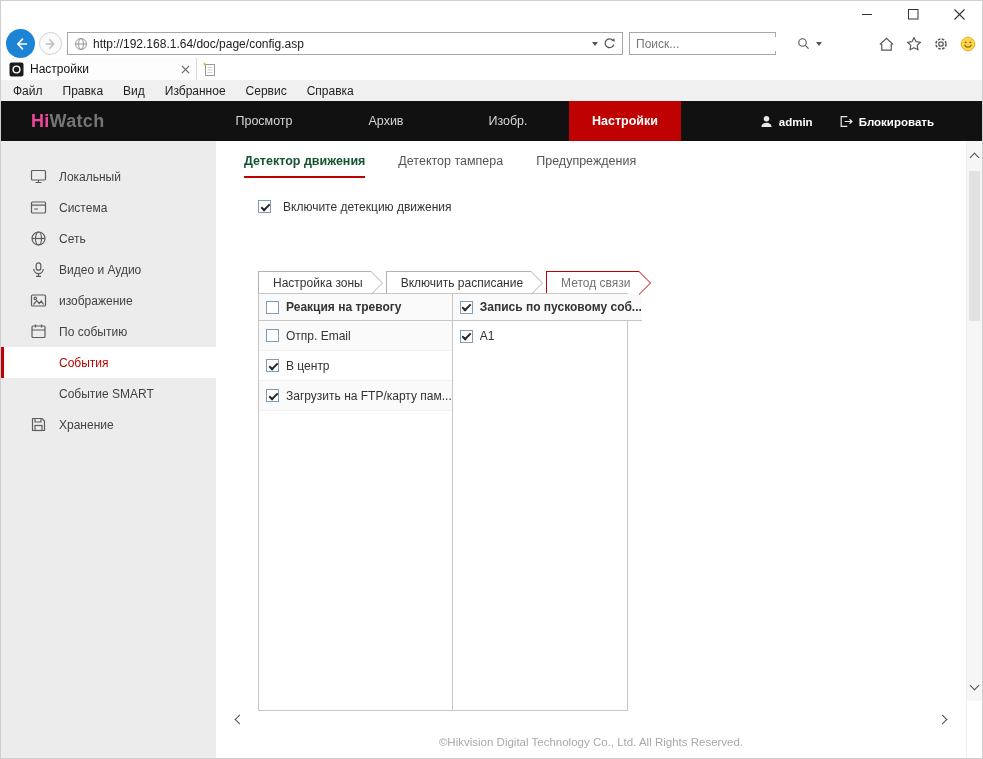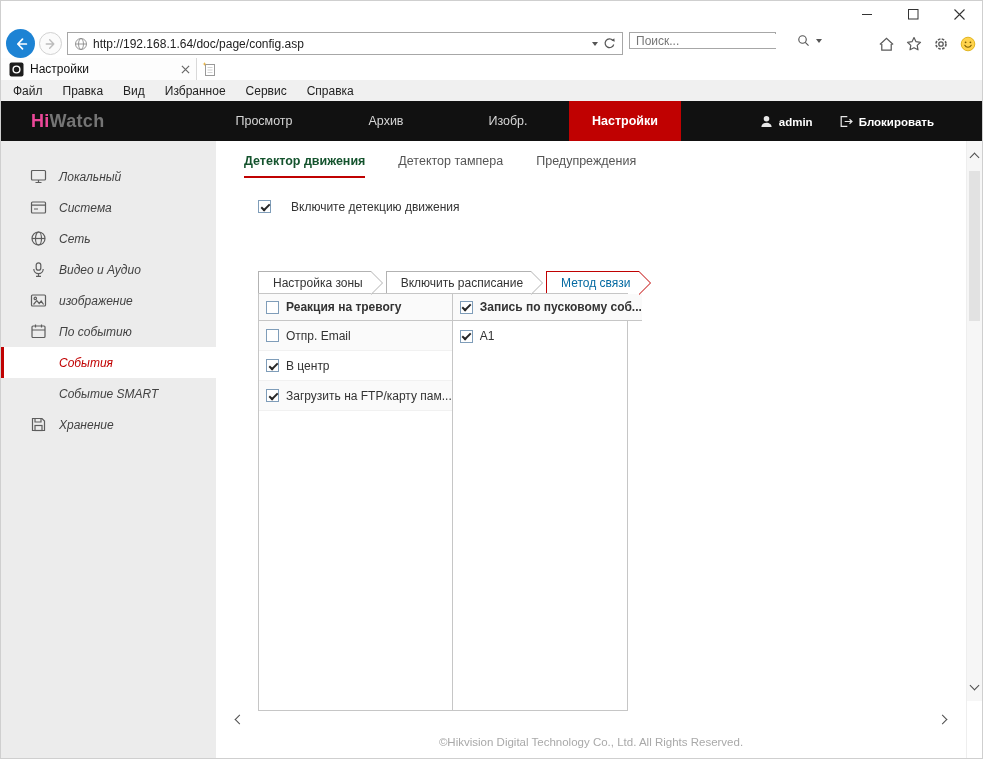--- a/index.html
+++ b/index.html
@@ -10,21 +10,21 @@
   
   .titlebar { height:28px; display:flex; justify-content:flex-end; background:#fff; }
   .winbtn { width:46px; height:28px; display:flex; align-items:center; justify-content:center; }
 
   
   .navbar { height:29px; position:relative; background:#fff; }
   .back-btn { position:absolute; left:5px; top:0; width:29px; height:29px; border-radius:50%; background:#1d83d4; display:flex; align-items:center; justify-content:center; }
   .fwd-btn { position:absolute; left:38px; top:3px; width:23px; height:23px; border-radius:50%; border:1px solid #d2d2d2; background:#fbfbfb; display:flex; align-items:center; justify-content:center; }
   .url-box { position:absolute; left:66px; top:3px; width:556px; height:23px; border:1px solid #a7a7a7; background:#fff; display:flex; align-items:center; padding:0 6px; gap:5px; }
   .url-box input { border:none; outline:none; flex:1; font-size:12px; color:#222; font-family:inherit; }
-  .search-box { position:absolute; left:628px; top:3px; width:147px; height:17px; border:1px solid #a7a7a7; background:#fff; display:flex; align-items:center; padding:0 6px; gap:6px;justify-content:space-between; }
+  .search-box { position:absolute; left:628px; top:3px; width:147px; height:23px; border:1px solid #a7a7a7; background:#fff; display:flex; align-items:center; padding:0 6px; gap:6px;justify-content:space-between; }
   .search-box input { border:none; outline:none; flex:1; font-size:12px; color:#444; font-family:inherit; }
   .search-box input::placeholder { color:#777; }
   .nav-icons { position:absolute; right:6px; top:0; height:29px; display:flex; align-items:center; gap:11px; }
   .caret { width:0; height:0; border-left:3.5px solid transparent; border-right:3.5px solid transparent; border-top:4px solid #555; }
 
   
   .tabbar { height:22px; background:#fff; display:flex; align-items:stretch; }
   .btab { width:196px; display:flex; align-items:center; gap:6px; padding:0 6px 0 8px; border-right:1px solid #d9d9d9; background:#fdfdfd; }
   .btab-title { flex:1; font-size:12px; color:#111; }
   .newtab { display:flex; align-items:center; margin-left:4px; }
@@ -38,43 +38,43 @@
   .logo .hi { color:#ec4899; } .logo .watch { color:#757575;text-align:center; }
   .hnav { position:absolute; left:202px; top:0; display:flex; height:40px; }
   .hnav-item { width:122px; text-align:center; line-height:40px; color:#d6d6d6; font-size:12.5px; }
   .hnav-item.active { background:#c00101; color:#fff; font-weight:bold; width:112px; }
   .user-area { position:absolute; right:48px; top:0; height:40px; display:flex; align-items:center; gap:26px; color:#fff; font-size:11.5px; font-weight:bold; }
   .ugroup { display:flex; align-items:flex-end; gap:6px; }
 
   
   .app-body { display:flex; height:619px; }
   .sidebar { width:215px; background:#ececec; padding-top:20px; flex:none; }
-  .side-item { height:31px; display:flex; align-items:center; gap:12px; padding-left:29px; font-size:12px; color:#424242;font-style:italic; }
+  .side-item { height:31px; display:flex; align-items:center; gap:12px; padding-left:29px; font-size:12px; color:#424242; }
   .side-item .sicon { width:17px; height:17px; display:flex; flex:none; }
   .side-item svg { stroke:#5d5d5d; fill:none; stroke-width:1.2; }
   .side-item.sub { padding-left:58px; }
   .side-item.active { background:#fff; color:#c00101; border-left:3px solid #c00101; padding-left:55px; }
 
   .content { flex:1; background:#fff; position:relative; }
   .tabs { position:absolute; left:28px; top:13px; display:flex; gap:33px; font-size:12.5px; color:#555; }
   .tab-item { padding-bottom:8px; }
   .tab-item.active { color:#14532d; font-weight:bold; border-bottom:2px solid #c00101; }
 
-  .opt-row { position:absolute; left:42px; display:flex; gap:20px; font-size:12px; color:#333; }
+  .opt-row { position:absolute; left:42px; display:flex; gap:12px; font-size:12px; color:#333; }
   .opt1 { top:59px; } .opt2 { top:89px; }
 
   .cb { width:13px; height:13px; border:1px solid #7f9db9; background:#fff; position:relative; display:inline-block; flex:none; }
   .cb.checked::after { content:''; position:absolute; left:1.5px; top:2.5px; width:7px; height:3px; border-left:2px solid #262626; border-bottom:2px solid #262626; transform:rotate(-45deg); }
 
   
   .atabs { position:absolute; left:42px; top:117px; display:flex; }
   .atab { position:relative; height:24px; line-height:22px; border:1px solid #b2b2b2; border-right:none; background:#fff; padding:0 8px 0 14px; margin-right:15px; font-size:12px; color:#333;margin-top:13px; }
   .atab::before { content:''; position:absolute; top:-1px; right:-12px; border-top:12px solid transparent; border-bottom:12px solid transparent; border-left:12px solid #b2b2b2; z-index:1; }
   .atab::after { content:''; position:absolute; top:0; right:-11px; border-top:11px solid transparent; border-bottom:11px solid transparent; border-left:11px solid #fff; z-index:2; }
-  .atab.active { border-color:#c00101; color:#0369a1; }
+  .atab.active { border-color:#c00101; color:#737373; }
   .atab.active::before { border-left-color:#c00101; }
 
   
   .etable { position:absolute; left:42px; top:152px; width:370px; height:418px; border:1px solid #c6c6c6; display:flex; background:#fff; }
   .ecol1 { width:200px; border-right:1px solid #c6c6c6; }
   .ecol2 { flex:1; }
   .thead { height:27px; border-bottom:1px solid #c6c6c6; background:#fafafa; display:flex; align-items:center; gap:7px; padding-left:7px; font-size:12px; font-weight:bold; color:#333; white-space:nowrap; overflow:hidden; }
   .trow { height:30px; display:flex; align-items:center; gap:7px; padding-left:7px; font-size:12px; color:#333; white-space:nowrap; overflow:hidden; }
   .ecol1 .trow { border-bottom:1px solid #f1f1f1; }
   .trow.alt { background:#fafafa; }

